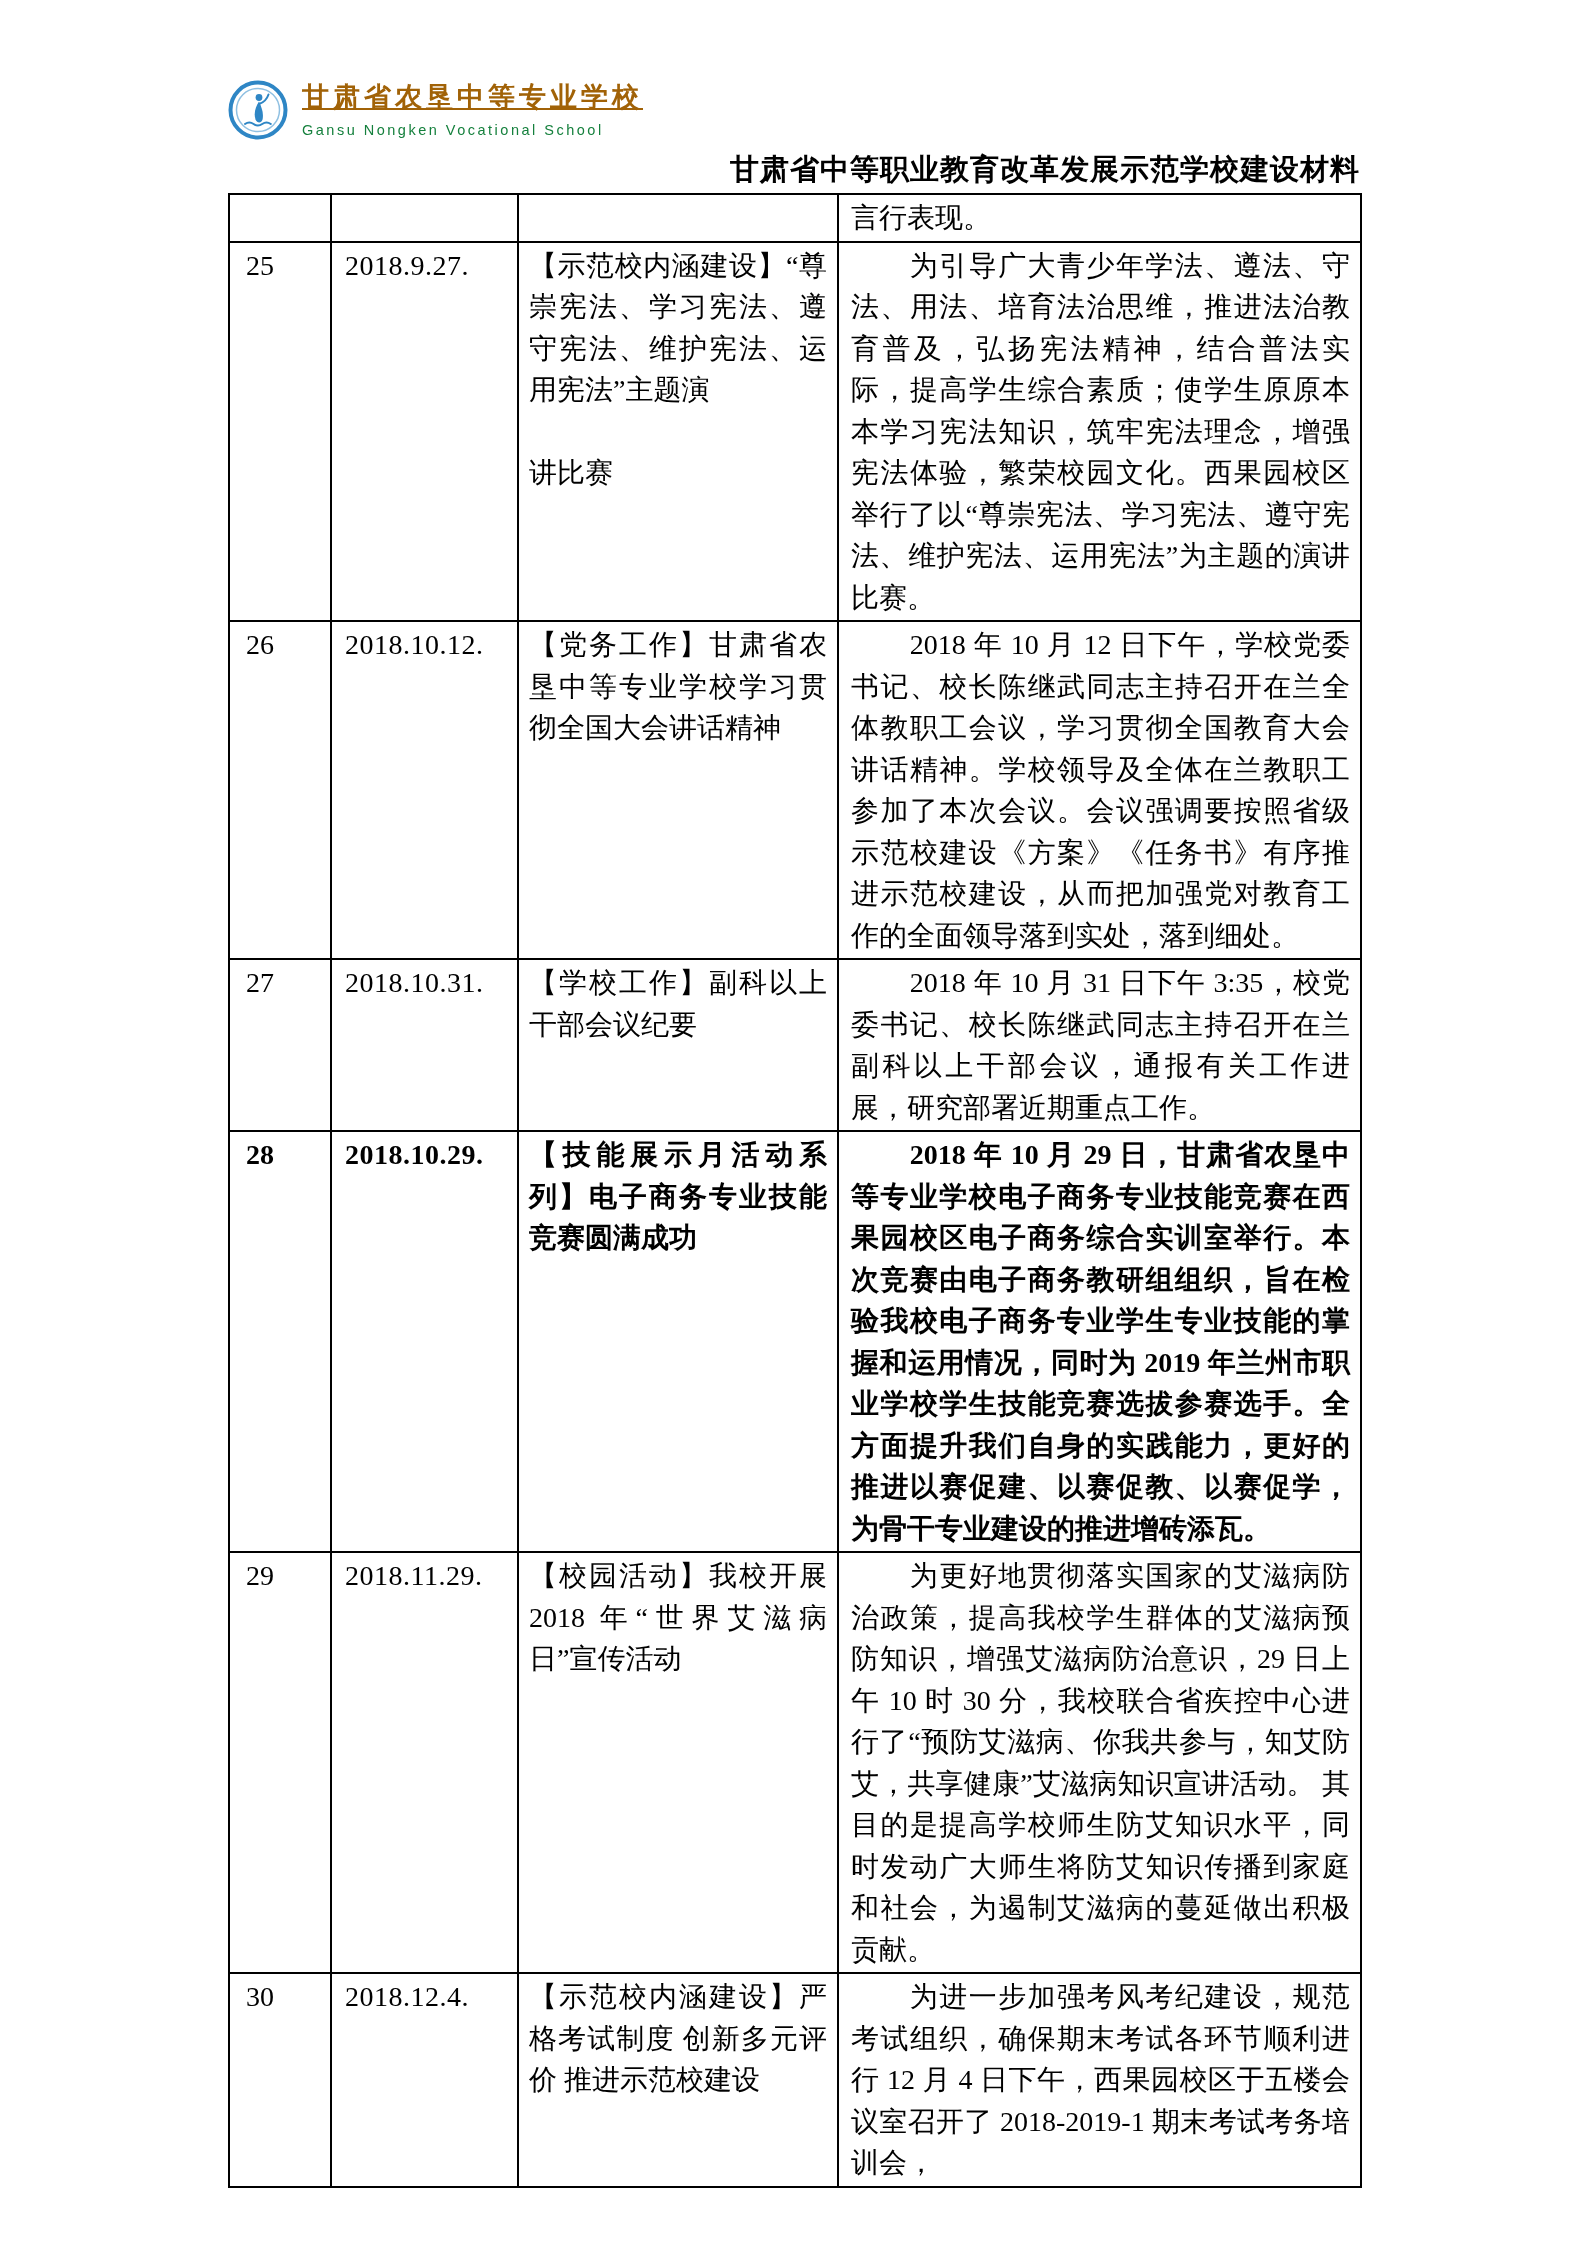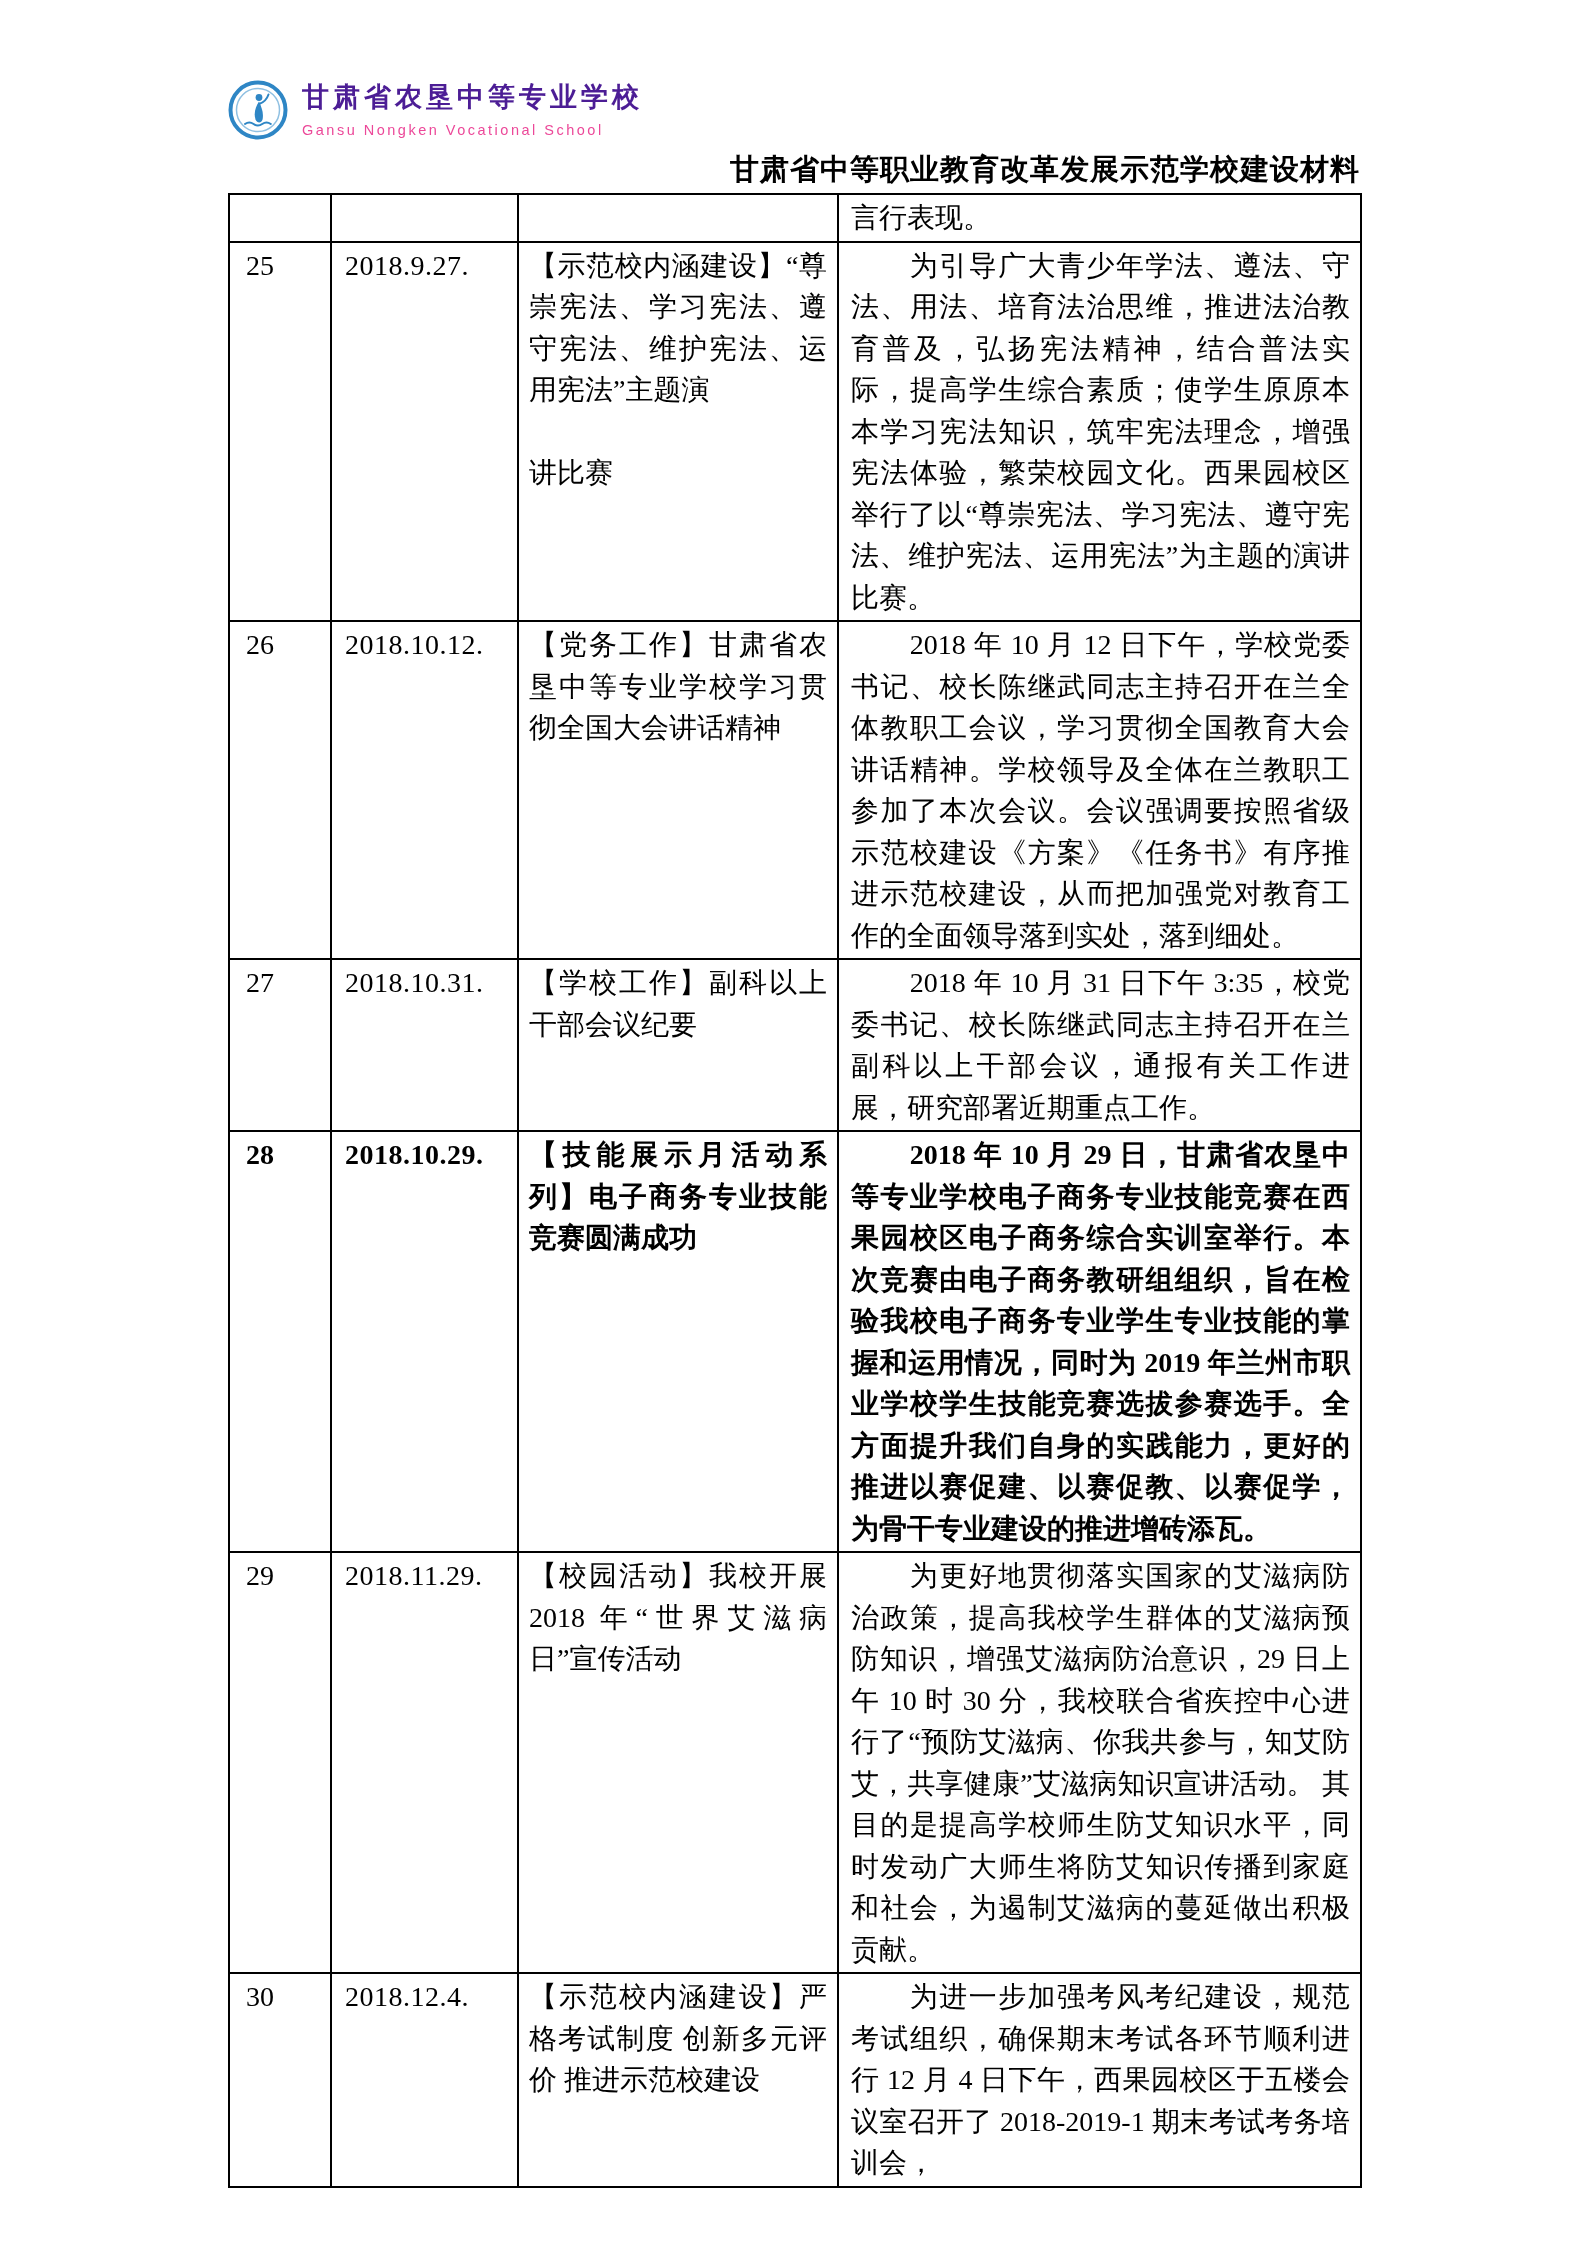--- a/index.html
+++ b/index.html
@@ -11,25 +11,26 @@
   }
   .page { position:absolute; inset:0; background:#fff; }
 
   
   .header { position:absolute; left:228px; top:78px; width:1132px; }
   .brand { display:flex; align-items:center; gap:14px; height:64px; }
   .logo { width:60px; height:60px; flex:0 0 auto; }
   .brand-text { display:flex; flex-direction:column; justify-content:center; }
   .brand-cn {
     font-size:27px; font-weight:bold; letter-spacing:4px;
-    color:#4c1d95; line-height:32px;
+    color:#a16207; line-height:32px;
     font-family:"Liberation Serif","DejaVu Serif",serif;
+    text-decoration:underline;
   }
   .brand-en {
-    font-size:14.5px; color:#ec4899; letter-spacing:2.5px; line-height:20px;
+    font-size:14.5px; color:#15803d; letter-spacing:2.5px; line-height:20px;
     font-family:"Liberation Sans","DejaVu Sans",sans-serif;
     margin-top:7px;
   }
   .doc-title {
     margin-top:8px; text-align:right;
     font-size:29px; letter-spacing:1px; line-height:38px;font-weight:bold;
   }
 
   
   .doc-table {

